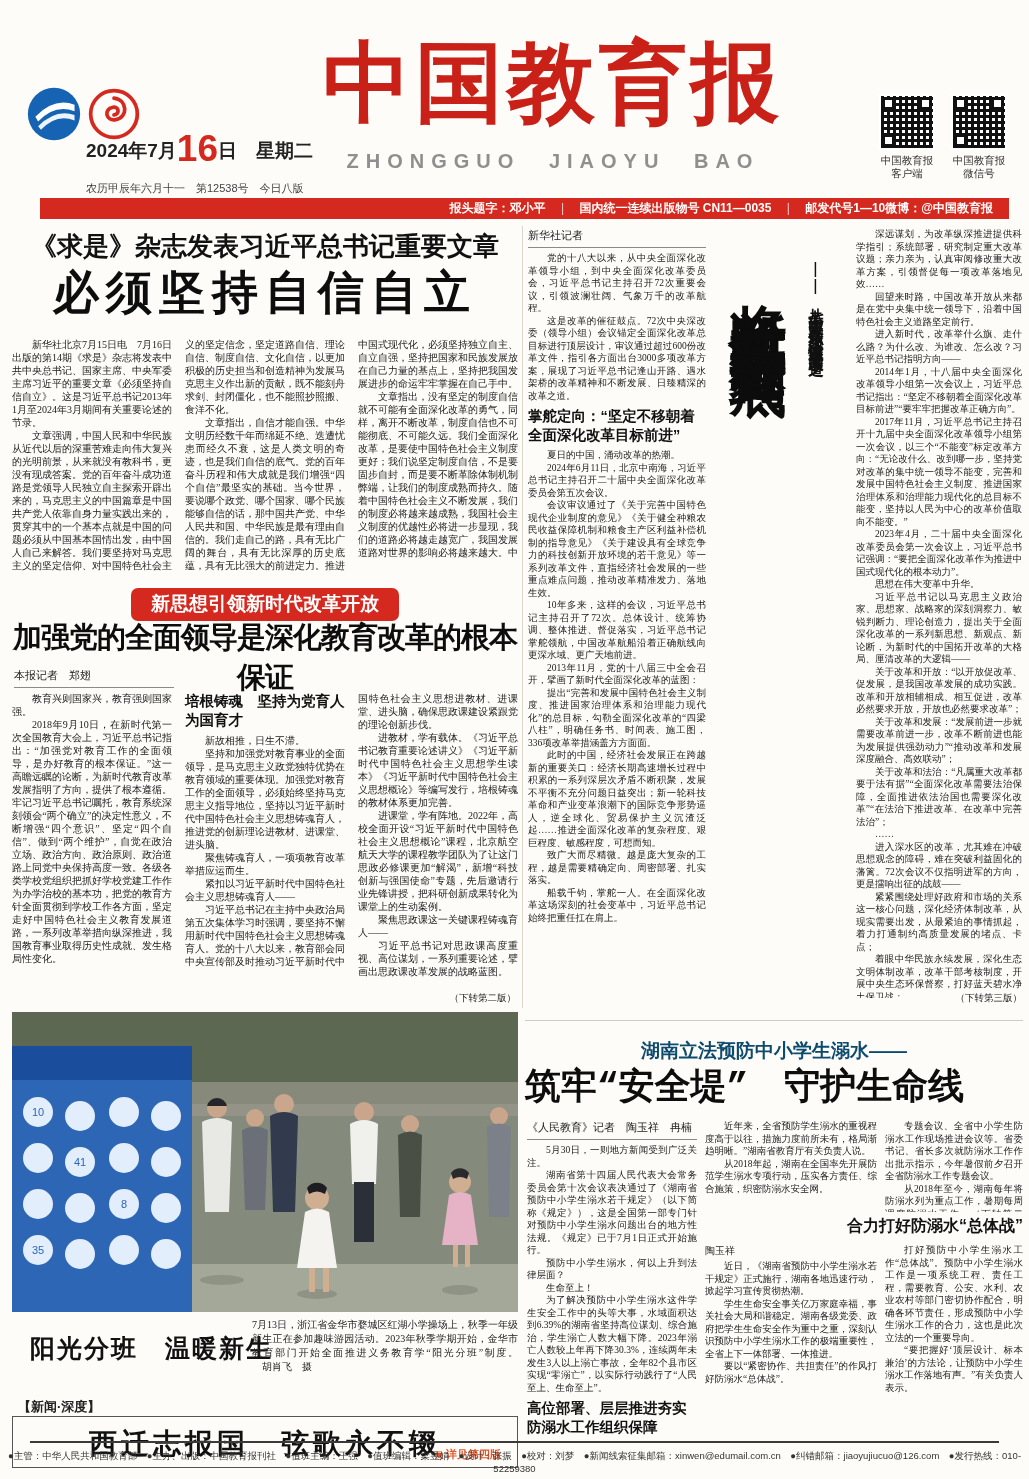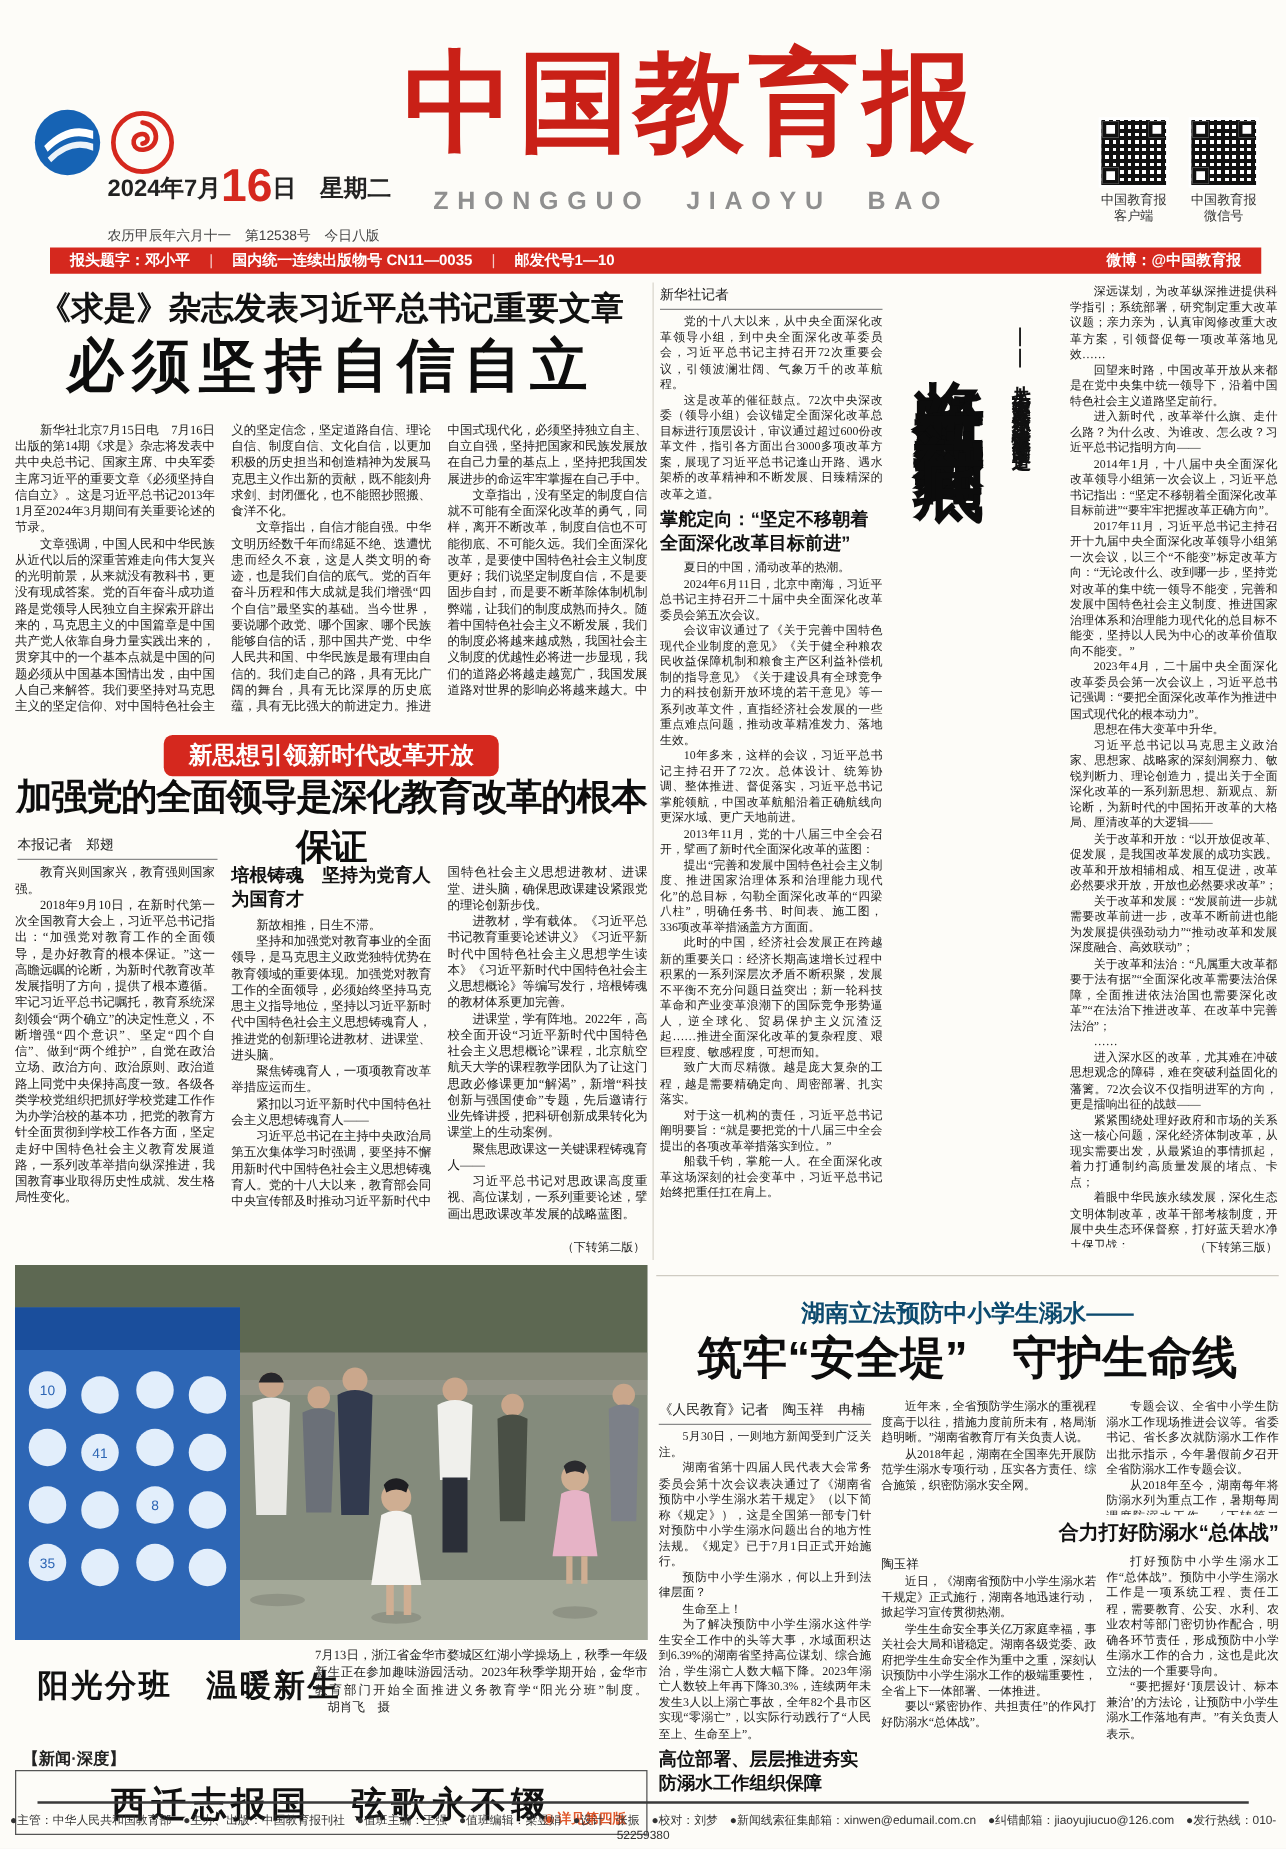--- a/index.html
+++ b/index.html
@@ -16,21 +16,21 @@
   .mast-pinyin { left:318px; top:150px; width:470px; text-align:center; font-size:20px; font-weight:bold; color:#8f8f8f; letter-spacing:7px; word-spacing:16px; font-family:"Liberation Sans","DejaVu Sans",sans-serif; }
   .qr-block { left:876px; top:94px; display:flex; gap:10px; }
   .qr-item { width:62px; text-align:center; }
   .qr { width:56px; height:56px; margin:0 auto; background:
       repeating-linear-gradient(0deg,#111 0 3px,transparent 3px 6px),
       repeating-linear-gradient(90deg,#111 0 3px,transparent 3px 6px);
       background-color:#fff; border:2px solid #fff; position:relative; }
   .qr i { position:absolute; width:13px; height:13px; border:3px solid #111; background:#fff; }
   .qr i:nth-child(1){ left:1px; top:1px; } .qr i:nth-child(2){ right:1px; top:1px; } .qr i:nth-child(3){ left:1px; bottom:1px; }
   .qr-label { font-size:10.5px; line-height:13px; margin-top:4px; color:#333; font-family:"Liberation Sans","DejaVu Sans",sans-serif; }
-  .red-bar { left:40px; top:198px; width:969px; height:21px; background:#d5281e; color:#fff; display:flex; justify-content:space-between; align-items:center; padding:0 16px; font-size:12px; font-weight:bold; font-family:"Liberation Sans","DejaVu Sans",sans-serif; white-space:nowrap; }
+  .red-bar { left:40px; top:198px; width:969px; height:21px; background:#d5281e; color:#fff; display:flex; justify-content:flex-end; align-items:center; padding:0 16px; font-size:12px; font-weight:bold; font-family:"Liberation Sans","DejaVu Sans",sans-serif; white-space:nowrap; }
   .red-bar .sep { opacity:.75; margin:0 12px; font-weight:normal; }
 
   
   .cols p, .flow p { margin:0; text-indent:2em; text-align:justify; }
   .flow { font-size:10px; line-height:13px; overflow:hidden; }
   .flow.small { font-size:9.5px; line-height:12.5px; }
   .flow p.sub { text-indent:0; text-align:left; font-family:"Liberation Sans","DejaVu Sans",sans-serif; font-weight:bold; font-size:14.5px; line-height:19px; margin:5px 0 4px; color:#111; }
   .threecol { column-count:3; column-gap:13px; }
   .byline { font-size:11px; color:#222; border-bottom:1px solid #8a8a8a; padding-bottom:4px; }
   .continued { font-size:9.5px; color:#222; text-align:right; }
@@ -69,21 +69,21 @@
   
   .depth-label { left:18px; top:1398px; font-size:13px; font-weight:bold; font-family:"Liberation Sans","DejaVu Sans",sans-serif; color:#222; }
   .depth-box { left:12px; top:1416px; width:506px; height:52px; border:1px solid #555; }
   .depth-title { position:absolute; left:0; top:8px; width:100%; text-align:center; font-size:28px; font-weight:900; letter-spacing:4px; color:#111; font-family:"Liberation Serif","DejaVu Serif",serif; }
   .depth-ref { position:absolute; right:16px; bottom:5px; font-size:11px; color:#e0572b; font-weight:bold; font-family:"Liberation Sans","DejaVu Sans",sans-serif; }
   .depth-ref .dot { font-size:11px; margin-right:2px; }
 
   
   .hr-top { left:525px; top:1020px; width:498px; height:1px; background:#cfcbc2; }
   .d-kicker { left:525px; top:1038px; width:498px; text-align:center; font-size:19px; font-weight:bold; color:#0c4a6e; font-family:"Liberation Sans","DejaVu Sans",sans-serif; }
-  .d-headline { left:525px; top:1062px; width:498px; text-align:center; font-size:36px; font-weight:900; font-family:Liberation Sans, sans-serif; color:#0d0d0d; }
+  .d-headline { left:525px; top:1062px; width:498px; text-align:left; font-size:36px; font-weight:900; font-family:Liberation Mono, monospace; color:#0d0d0d; }
   .d-byline { left:527px; top:1120px; width:170px; }
   .d-col1 { left:527px; top:1144px; width:170px; height:292px; }
   .d-midtop { left:705px; top:1120px; width:172px; height:92px; }
   .d-righttop { left:885px; top:1120px; width:138px; height:92px; }
   .d-subhead { left:735px; top:1216px; width:288px; text-align:right; font-size:16px; font-weight:bold; font-family:"Liberation Sans","DejaVu Sans",sans-serif; color:#111; }
   .d-name { left:705px; top:1244px; width:172px; font-size:10px; color:#222; }
   .d-midbot { left:705px; top:1260px; width:172px; height:176px; }
   .d-rightbot { left:885px; top:1244px; width:138px; height:192px; }
 
   
@@ -191,21 +191,20 @@
       <p>这是改革的催征鼓点。72次中央深改委（领导小组）会议锚定全面深化改革总目标进行顶层设计，审议通过超过600份改革文件，指引各方面出台3000多项改革方案，展现了习近平总书记逢山开路、遇水架桥的改革精神和不断发展、日臻精深的改革之道。</p>
       <p class="sub">掌舵定向：“坚定不移朝着全面深化改革目标前进”</p>
       <p>夏日的中国，涌动改革的热潮。</p>
       <p>2024年6月11日，北京中南海，习近平总书记主持召开二十届中央全面深化改革委员会第五次会议。</p>
       <p>会议审议通过了《关于完善中国特色现代企业制度的意见》《关于健全种粮农民收益保障机制和粮食主产区利益补偿机制的指导意见》《关于建设具有全球竞争力的科技创新开放环境的若干意见》等一系列改革文件，直指经济社会发展的一些重点难点问题，推动改革精准发力、落地生效。</p>
       <p>10年多来，这样的会议，习近平总书记主持召开了72次。总体设计、统筹协调、整体推进、督促落实，习近平总书记掌舵领航，中国改革航船沿着正确航线向更深水域、更广天地前进。</p>
       <p>2013年11月，党的十八届三中全会召开，擘画了新时代全面深化改革的蓝图：</p>
       <p>提出“完善和发展中国特色社会主义制度、推进国家治理体系和治理能力现代化”的总目标，勾勒全面深化改革的“四梁八柱”，明确任务书、时间表、施工图，336项改革举措涵盖方方面面。</p>
       <p>此时的中国，经济社会发展正在跨越新的重要关口：经济长期高速增长过程中积累的一系列深层次矛盾不断积聚，发展不平衡不充分问题日益突出；新一轮科技革命和产业变革浪潮下的国际竞争形势逼人，逆全球化、贸易保护主义沉渣泛起……推进全面深化改革的复杂程度、艰巨程度、敏感程度，可想而知。</p>
       <p>致广大而尽精微。越是庞大复杂的工程，越是需要精确定向、周密部署、扎实落实。</p>
-      <p>对于这一机构的责任，习近平总书记阐明要旨：“就是要把党的十八届三中全会提出的各项改革举措落实到位。”</p>
       <p>船载千钧，掌舵一人。在全面深化改革这场深刻的社会变革中，习近平总书记始终把重任扛在肩上。</p>
     </div>
 
   <div class="abs v-title">将新时代改革开放进行到底</div>
   <div class="abs v-sub">——从七十二次中央深改委（领导小组）会议读懂习近平的改革之道</div>
 
   <div class="abs right-col flow small">
       <p>深远谋划，为改革纵深推进提供科学指引；系统部署，研究制定重大改革议题；亲力亲为，认真审阅修改重大改革方案，引领督促每一项改革落地见效……</p>
       <p>回望来时路，中国改革开放从来都是在党中央集中统一领导下，沿着中国特色社会主义道路坚定前行。</p>
       <p>进入新时代，改革举什么旗、走什么路？为什么改、为谁改、怎么改？习近平总书记指明方向——</p>

